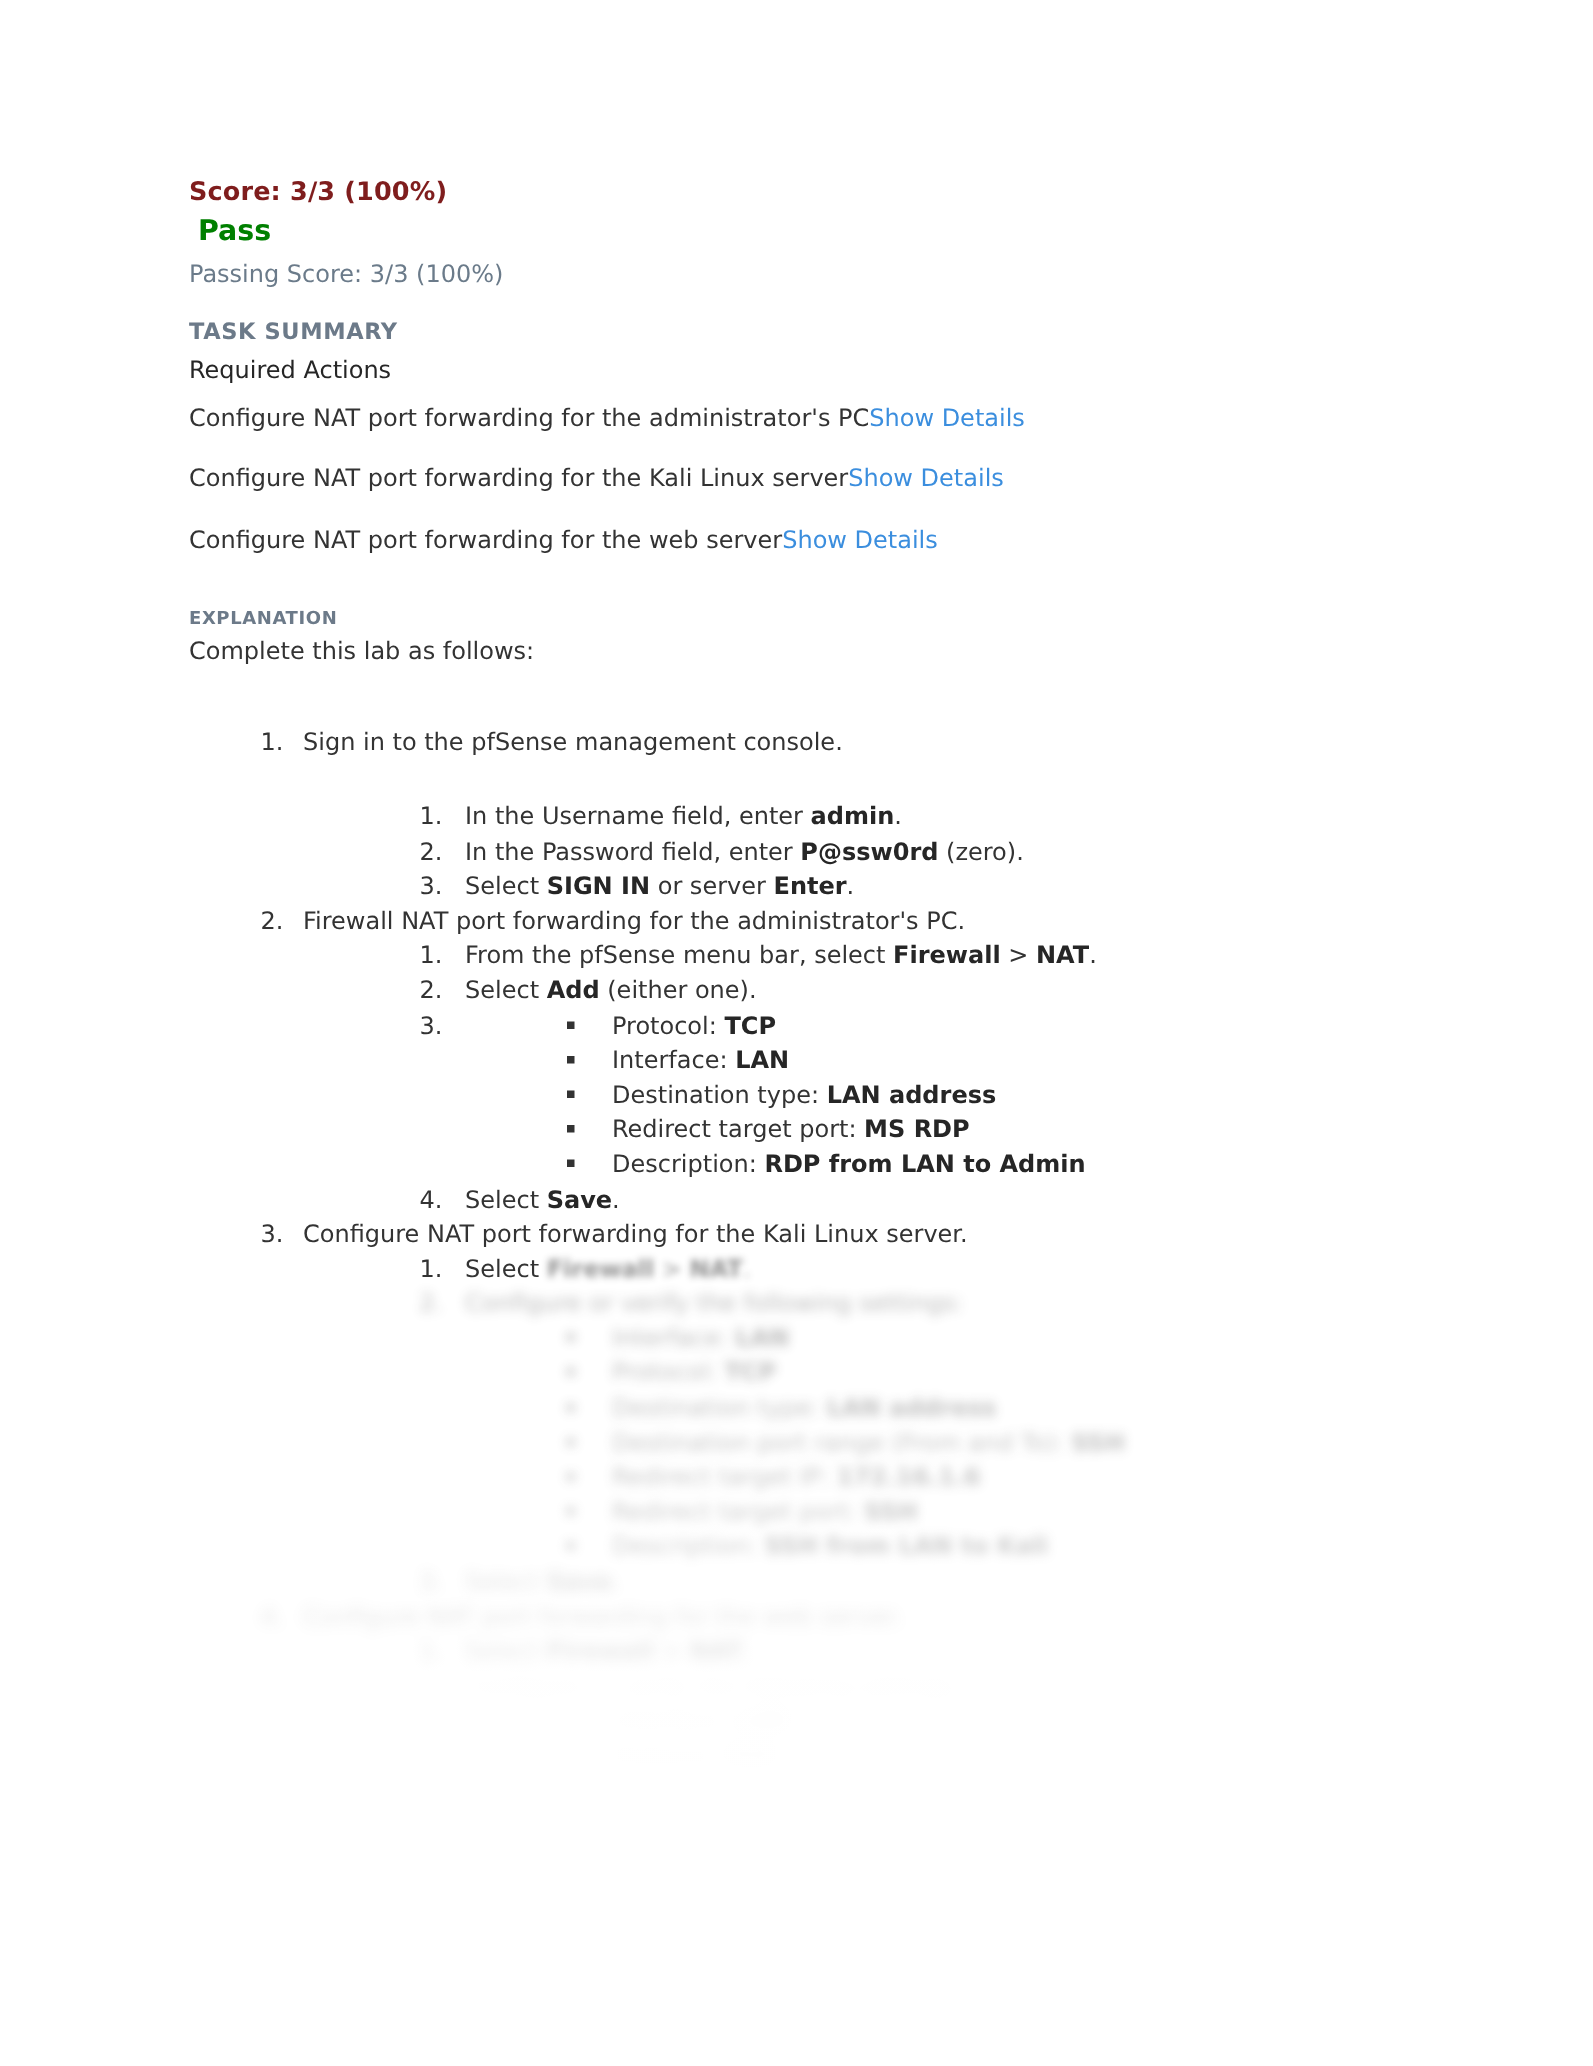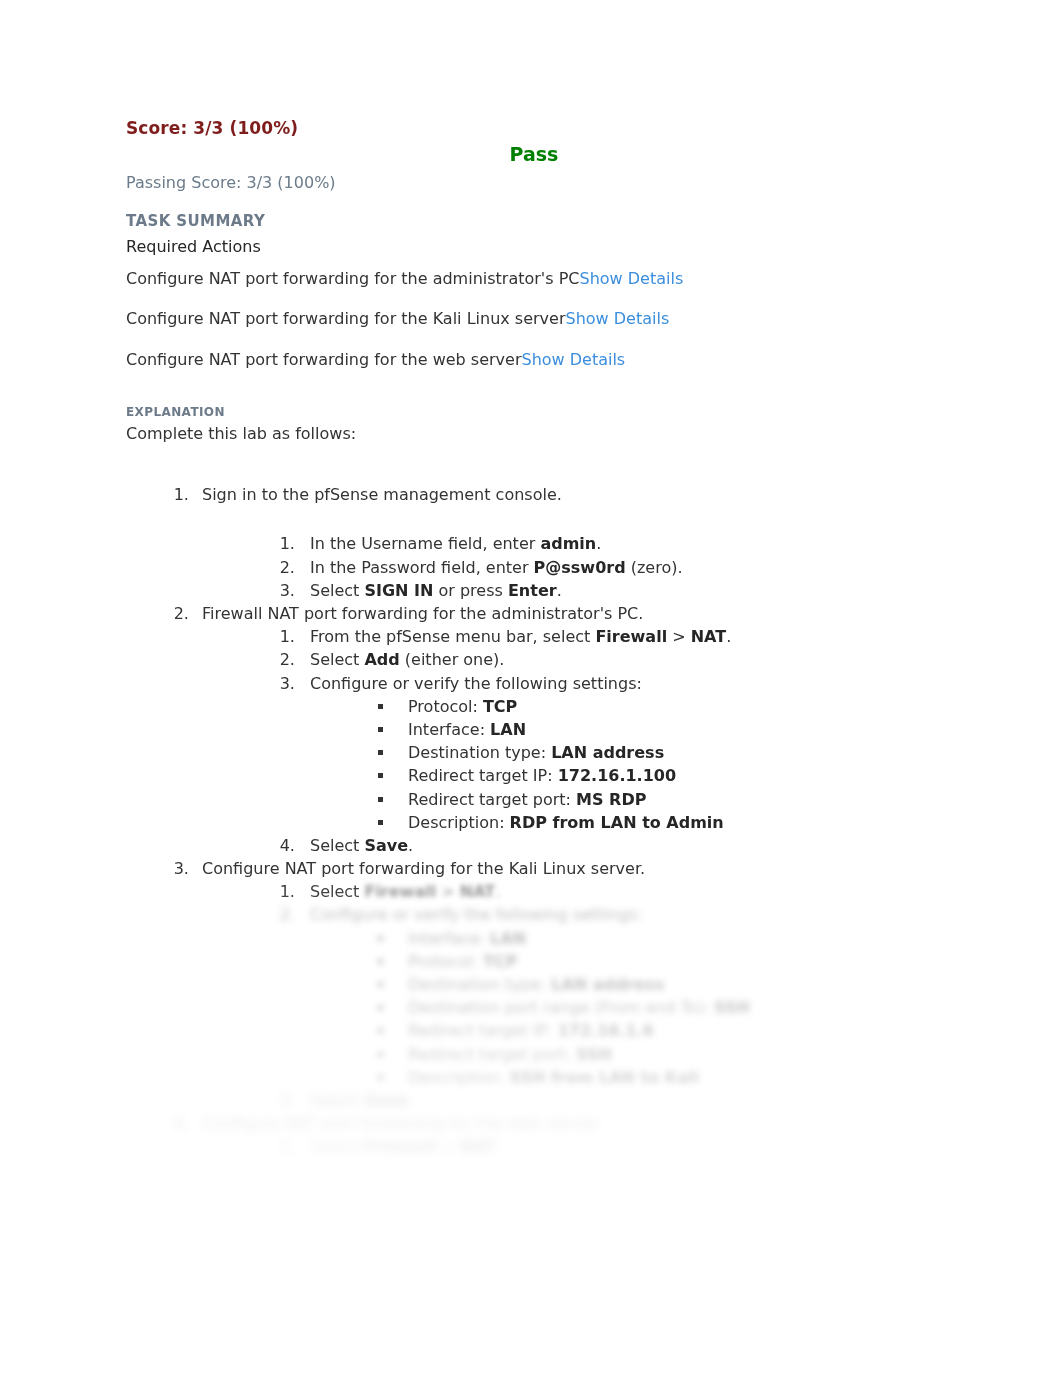--- a/index.html
+++ b/index.html
@@ -33,21 +33,20 @@
     letter-spacing: 0.1px;
     margin: 0 0 4px 0;
     line-height: 1.25;
   }
   .pass-line {
     font-size: 19px;
     font-weight: bold;
     color: #008000;
     margin: 0 0 6px 6px;
     line-height: 1.25;
-    text-align: center;
   }
   .passing-score {
     font-size: 16px;
     color: #6b7b8a;
     margin: 0 0 18px 0;
     line-height: 1.3;
   }
 
   .section-head {
     font-size: 15px;
@@ -173,40 +172,38 @@
   <div class="intro">Complete this lab as follows:</div>
 
   <ol class="lvl1">
 
     <li>
       <span>Sign in to the pfSense management console.</span>
 
       <ol class="lvl2">
         <li><span>In the Username field, enter </span><b>admin</b><span>.</span></li>
         <li><span>In the Password field, enter </span><b>P@ssw0rd</b><span> (zero).</span></li>
-        <li><span>Select </span><b>SIGN IN</b><span> or press </span><b>Enter</b><span>.</span></li>
+        <li><span>Select </span><b>SIGN IN</b><span> or server </span><b>Enter</b><span>.</span></li>
       </ol>
     </li>
   </ol>
 
   <ol class="lvl1 alpha" start="2" style="margin-top:0;">
 
     <li>
       <span>Firewall NAT port forwarding for the administrator's PC.</span>
 
       <ol class="lvl2 tight">
         <li><span>From the pfSense menu bar, select </span><b>Firewall</b><span> &gt; </span><b>NAT</b><span>.</span></li>
         <li><span>Select </span><b>Add</b><span> (either one).</span></li>
         <li>
-          <span>Configure or verify the following settings:</span>
           <ul class="lvl3">
             <li><span class="sq"></span><span>Protocol: </span><b>TCP</b></li>
             <li><span class="sq"></span><span>Interface: </span><b>LAN</b></li>
             <li><span class="sq"></span><span>Destination type: </span><b>LAN address</b></li>
-            <li><span class="sq"></span><span>Redirect target IP: </span><b>172.16.1.100</b></li>
             <li><span class="sq"></span><span>Redirect target port: </span><b>MS RDP</b></li>
             <li><span class="sq"></span><span>Description: </span><b>RDP from LAN to Admin</b></li>
           </ul>
         </li>
         <li><span>Select </span><b>Save</b><span>.</span></li>
       </ol>
     </li>
 
     <li>
       <span>Configure NAT port forwarding for the Kali Linux server.</span>

